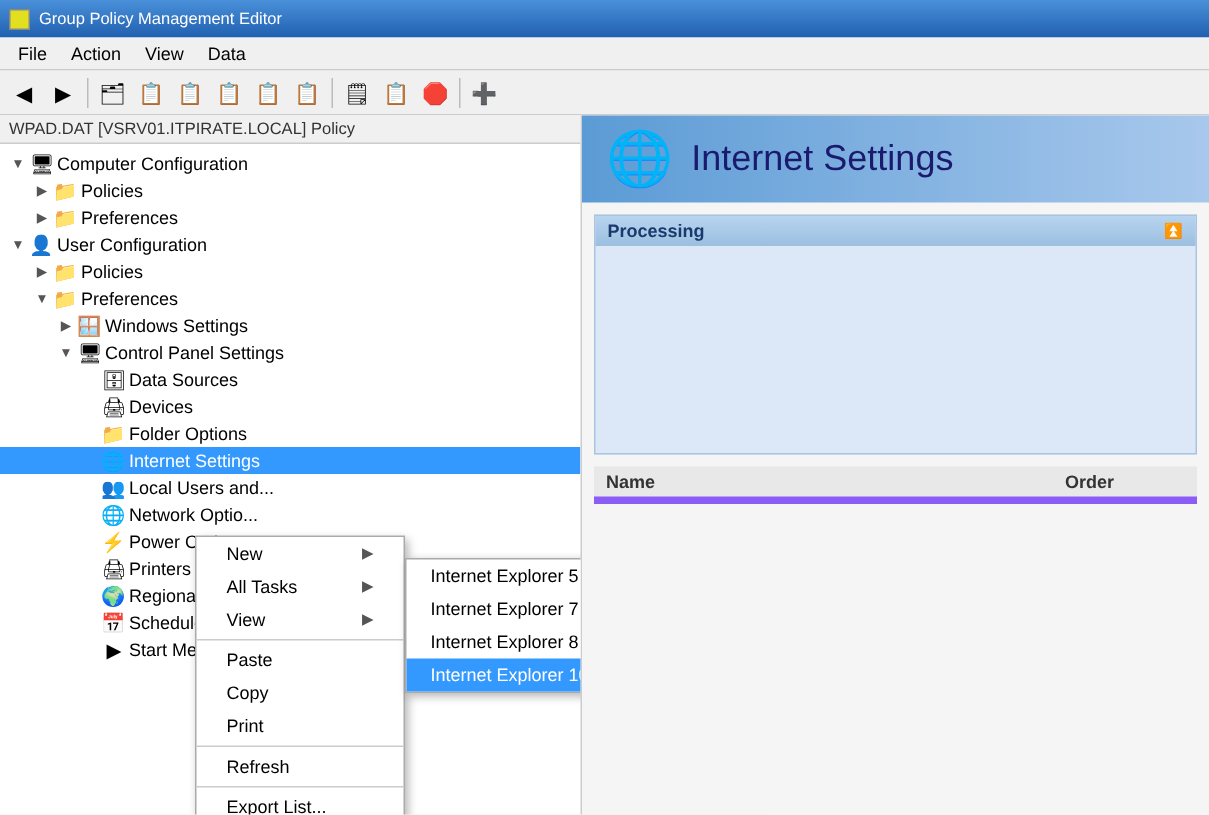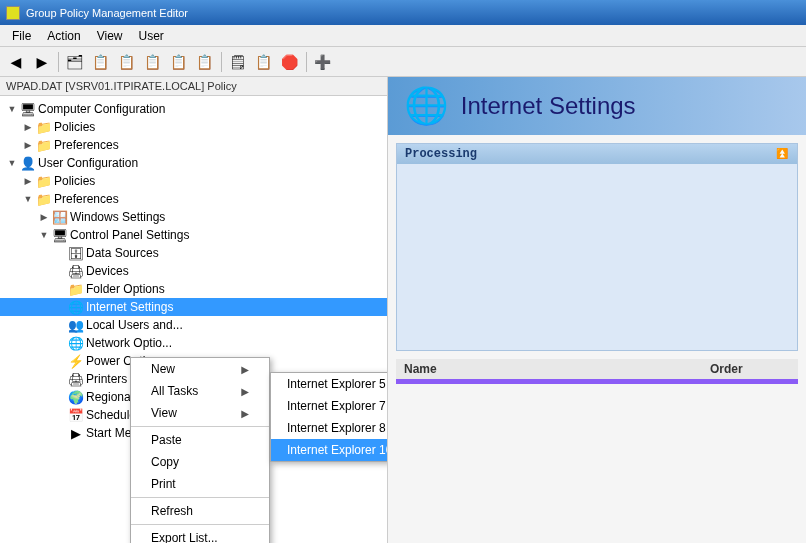--- a/index.html
+++ b/index.html
@@ -150,22 +150,21 @@
     #right-content {
       flex: 1;
       display: flex;
       flex-direction: column;
     }
 
     #processing-panel {
       background: #dce8f7;
       border: 1px solid #aac4e0;
       margin: 8px;
-      height: 208px;
-      font-family: Liberation Mono, monospace;
+      height: 160px;
     }
     .processing-header {
       background: linear-gradient(to bottom, #b8d4ef, #9bbfe0);
       padding: 3px 8px;
       display: flex;
       align-items: center;
       justify-content: space-between;
       font-size: 12px;
       font-weight: bold;
       color: #1a3a6e;
@@ -239,21 +238,21 @@
 
 <div id="title-bar">
   <span class="icon"></span>
   <span>Group Policy Management Editor</span>
 </div>
 
 <div id="menu-bar">
   <span class="menu-item">File</span>
   <span class="menu-item">Action</span>
   <span class="menu-item">View</span>
-  <span class="menu-item">User</span>
+  <span class="menu-item">Data</span>
 </div>
 
 <div id="toolbar">
   <button class="toolbar-btn">◀</button>
   <button class="toolbar-btn">▶</button>
   <div class="toolbar-sep"></div>
   <button class="toolbar-btn">🗂</button>
   <button class="toolbar-btn">📋</button>
   <button class="toolbar-btn">📋</button>
   <button class="toolbar-btn">📋</button>

